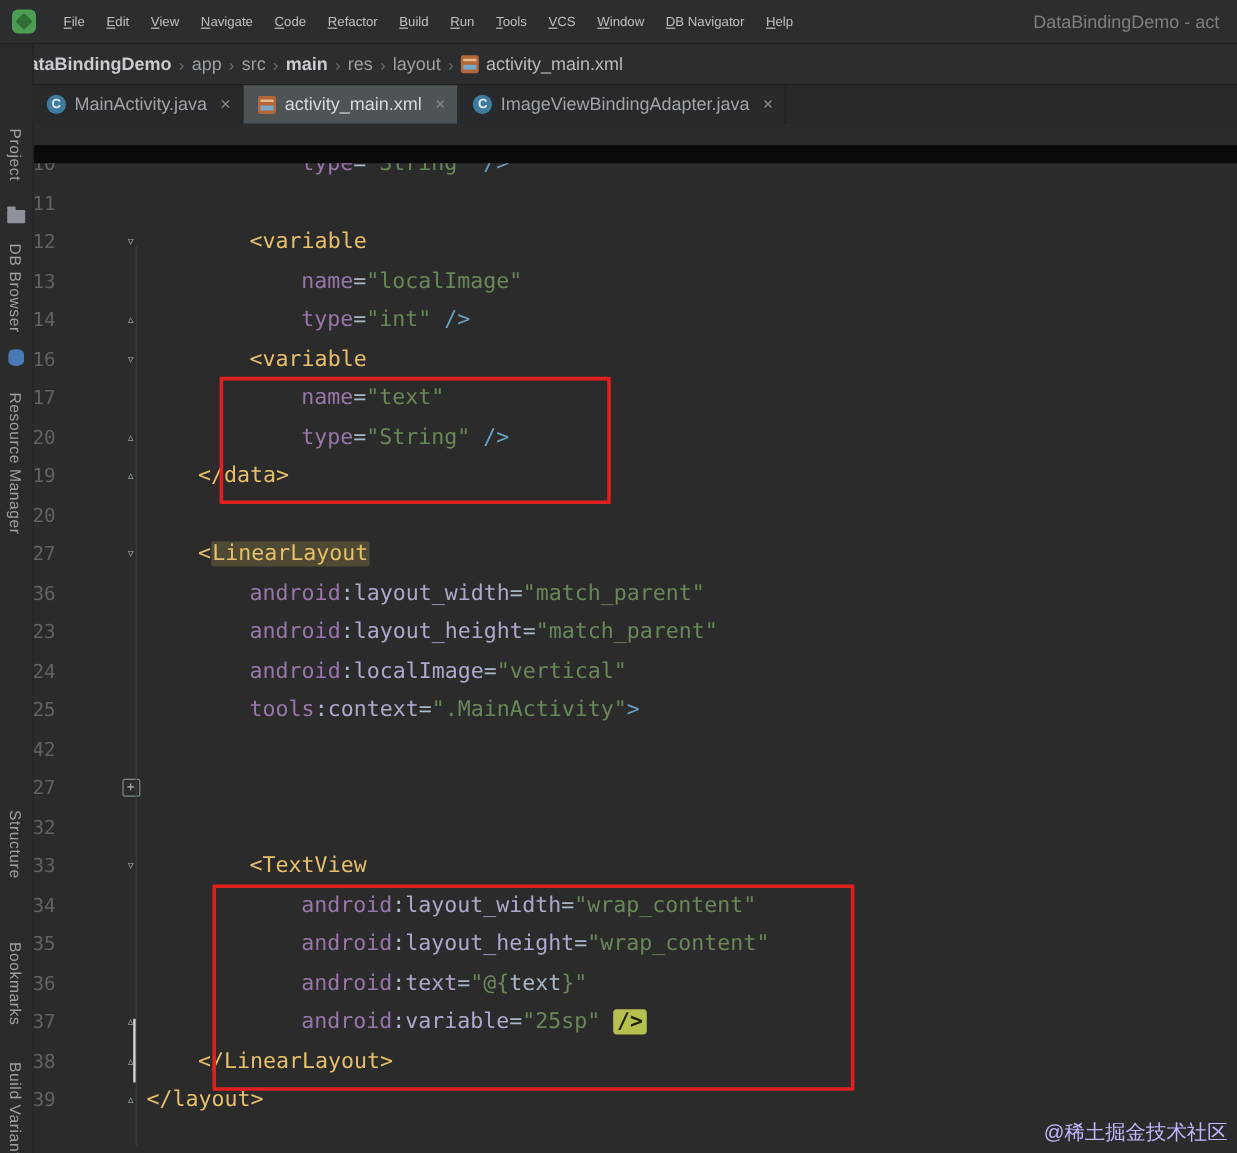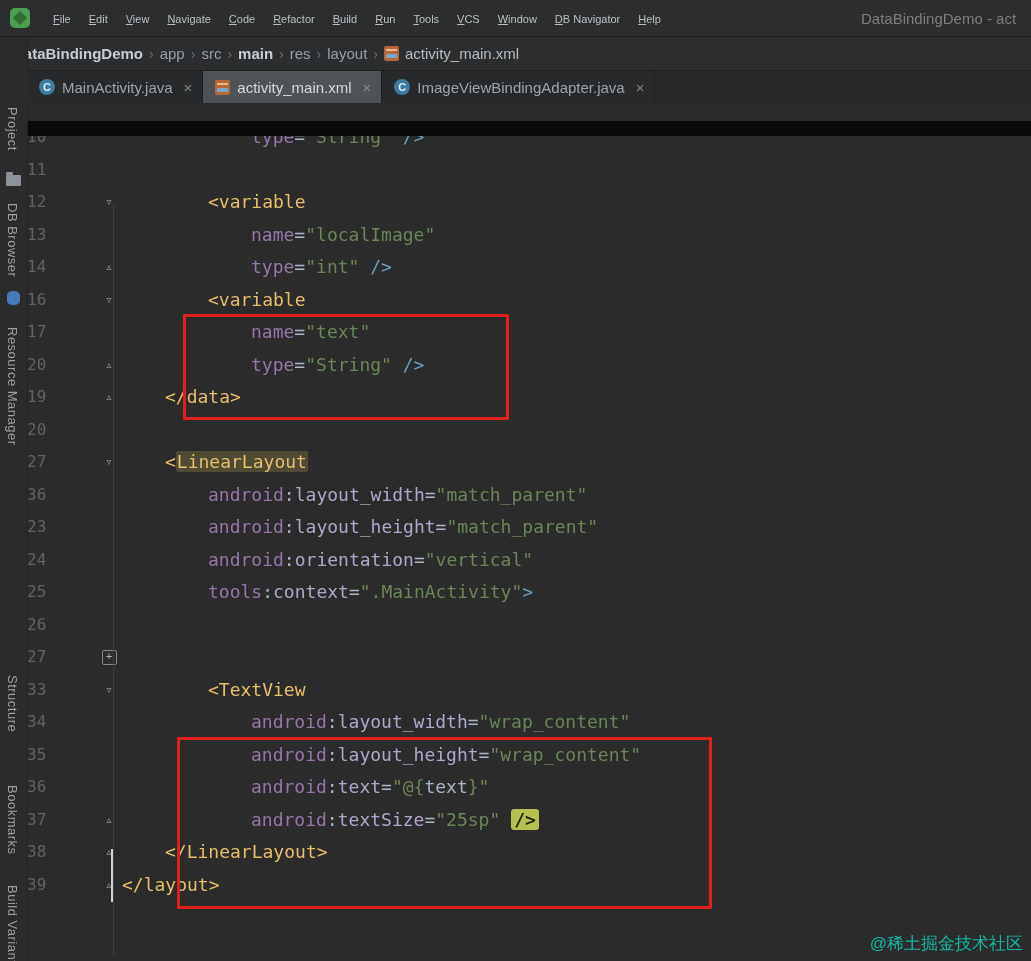--- a/index.html
+++ b/index.html
@@ -75,21 +75,21 @@
   .tk-fold{color:#9db3bd;background:#31414a;border-radius:2px;padding:0 2px}
   .tk-hlclose{color:#1d2302;background:var(--matchBg,#b6c04e);border-radius:3px;padding:0 3px;font-weight:bold}
 
   
   .gutter-fold-line{position:absolute;left:113px;top:205px;width:1px;height:750px;background:#3d3e3f;z-index:2}
   .fold-scope-line{position:absolute;left:111px;top:849px;width:2px;height:53px;background:#cfd3d6;z-index:2}
   .editor-band{position:absolute;left:27px;top:121px;width:1004px;height:15px;background:#0a0a0a;z-index:3}
   .anno{position:absolute;border:3px solid var(--annotation,#e01f1f);z-index:5;border-radius:1px;pointer-events:none}
   #anno1{left:183px;top:314px;width:320px;height:100px}
   #anno2{left:177px;top:737px;width:529px;height:166px}
-  .watermark{position:absolute;right:8px;bottom:6px;color:#14b8a6;font-size:17px;z-index:6}
+  .watermark{position:absolute;right:8px;bottom:6px;color:#c4b5fd;font-size:17px;z-index:6}
 </style>
 </head>
 <body>
 
 <div class="menu-bar">
   <span class="logo"></span>
   <span><span class="menu-item">File</span><span class="menu-item">Edit</span><span class="menu-item">View</span><span class="menu-item">Navigate</span><span class="menu-item">Code</span><span class="menu-item">Refactor</span><span class="menu-item">Build</span><span class="menu-item">Run</span><span class="menu-item">Tools</span><span class="menu-item">VCS</span><span class="menu-item">Window</span><span class="menu-item">DB Navigator</span><span class="menu-item">Help</span></span>
   <span class="win-title">DataBindingDemo - act</span>
 </div>
 
@@ -163,29 +163,30 @@
       <div class="crow"><span class="lnum">13</span><span class="lmark"></span><span class="ctext" style="padding-left: 129px;"><span class="tk-attr">name</span><span class="tk-eq">=</span><span class="tk-str">"localImage"</span></span></div>
       <div class="crow"><span class="lnum">14</span><span class="lmark">▵</span><span class="ctext" style="padding-left: 129px;"><span class="tk-attr">type</span><span class="tk-eq">=</span><span class="tk-str">"int"</span><span class="tk-txt"> </span><span class="tk-punct">/&gt;</span></span></div>
       <div class="crow"><span class="lnum">16</span><span class="lmark">▿</span><span class="ctext" style="padding-left: 86px;"><span class="tk-tag">&lt;variable</span></span></div>
       <div class="crow"><span class="lnum">17</span><span class="lmark"></span><span class="ctext" style="padding-left: 129px;"><span class="tk-attr">name</span><span class="tk-eq">=</span><span class="tk-str">"text"</span></span></div>
       <div class="crow"><span class="lnum">20</span><span class="lmark">▵</span><span class="ctext" style="padding-left: 129px;"><span class="tk-attr">type</span><span class="tk-eq">=</span><span class="tk-str">"String"</span><span class="tk-txt"> </span><span class="tk-punct">/&gt;</span></span></div>
       <div class="crow"><span class="lnum">19</span><span class="lmark">▵</span><span class="ctext" style="padding-left: 43px;"><span class="tk-tag">&lt;/data&gt;</span></span></div>
       <div class="crow"><span class="lnum">20</span><span class="lmark"></span><span class="ctext" style="padding-left: 0px;"></span></div>
       <div class="crow"><span class="lnum">27</span><span class="lmark">▿</span><span class="ctext" style="padding-left: 43px;"><span class="tk-tag">&lt;</span><span class="tk-hltag">LinearLayout</span></span></div>
       <div class="crow"><span class="lnum">36</span><span class="lmark"></span><span class="ctext" style="padding-left: 86px;"><span class="tk-attr">android</span><span class="tk-eq">:</span><span class="tk-attrl">layout_width</span><span class="tk-eq">=</span><span class="tk-str">"match_parent"</span></span></div>
       <div class="crow"><span class="lnum">23</span><span class="lmark"></span><span class="ctext" style="padding-left: 86px;"><span class="tk-attr">android</span><span class="tk-eq">:</span><span class="tk-attrl">layout_height</span><span class="tk-eq">=</span><span class="tk-str">"match_parent"</span></span></div>
-      <div class="crow"><span class="lnum">24</span><span class="lmark"></span><span class="ctext" style="padding-left: 86px;"><span class="tk-attr">android</span><span class="tk-eq">:</span><span class="tk-attrl">orientation</span><span class="tk-eq">=</span><span class="tk-str">"vertical"</span></span></div>
+      <div class="crow"><span class="lnum">24</span><span class="lmark"></span><span class="ctext" style="padding-left: 86px;"><span class="tk-attr">android</span><span class="tk-eq">:</span><span class="tk-attrl">localImage</span><span class="tk-eq">=</span><span class="tk-str">"vertical"</span></span></div>
       <div class="crow"><span class="lnum">25</span><span class="lmark"></span><span class="ctext" style="padding-left: 86px;"><span class="tk-attr">tools</span><span class="tk-eq">:</span><span class="tk-attrl">context</span><span class="tk-eq">=</span><span class="tk-str">".MainActivity"</span><span class="tk-punct">&gt;</span></span></div>
-      <div class="crow"><span class="lnum">26</span><span class="lmark"></span><span class="ctext" style="padding-left: 0px;"></span></div>
+      <div class="crow"><span class="lnum">42</span><span class="lmark"></span><span class="ctext" style="padding-left: 0px;"></span></div>
       <div class="crow"><span class="lnum">27</span><span class="lmark"><span class="foldbox">+</span></span></div>
+      <div class="crow"><span class="lnum">32</span><span class="lmark"></span><span class="ctext" style="padding-left: 0px;"></span></div>
       <div class="crow"><span class="lnum">33</span><span class="lmark">▿</span><span class="ctext" style="padding-left: 86px;"><span class="tk-tag">&lt;TextView</span></span></div>
       <div class="crow"><span class="lnum">34</span><span class="lmark"></span><span class="ctext" style="padding-left: 129px;"><span class="tk-attr">android</span><span class="tk-eq">:</span><span class="tk-attrl">layout_width</span><span class="tk-eq">=</span><span class="tk-str">"wrap_content"</span></span></div>
       <div class="crow"><span class="lnum">35</span><span class="lmark"></span><span class="ctext" style="padding-left: 129px;"><span class="tk-attr">android</span><span class="tk-eq">:</span><span class="tk-attrl">layout_height</span><span class="tk-eq">=</span><span class="tk-str">"wrap_content"</span></span></div>
       <div class="crow"><span class="lnum">36</span><span class="lmark"></span><span class="ctext" style="padding-left: 129px;"><span class="tk-attr">android</span><span class="tk-eq">:</span><span class="tk-attrl">text</span><span class="tk-eq">=</span><span class="tk-str">"@{</span><span class="tk-txt">text</span><span class="tk-str">}"</span></span></div>
-      <div class="crow"><span class="lnum">37</span><span class="lmark">▵</span><span class="ctext" style="padding-left: 129px;"><span class="tk-attr">android</span><span class="tk-eq">:</span><span class="tk-attrl">textSize</span><span class="tk-eq">=</span><span class="tk-str">"25sp"</span><span class="tk-txt"> </span><span class="tk-hlclose">/&gt;</span></span></div>
+      <div class="crow"><span class="lnum">37</span><span class="lmark">▵</span><span class="ctext" style="padding-left: 129px;"><span class="tk-attr">android</span><span class="tk-eq">:</span><span class="tk-attrl">variable</span><span class="tk-eq">=</span><span class="tk-str">"25sp"</span><span class="tk-txt"> </span><span class="tk-hlclose">/&gt;</span></span></div>
       <div class="crow"><span class="lnum">38</span><span class="lmark">▵</span><span class="ctext" style="padding-left: 43px;"><span class="tk-tag">&lt;/LinearLayout&gt;</span></span></div>
       <div class="crow"><span class="lnum">39</span><span class="lmark">▵</span><span class="ctext" style="padding-left: 0px;"><span class="tk-tag">&lt;/layout&gt;</span></span></div>
     </div>
 </div>
 
 <div class="gutter-fold-line"></div>
 <div class="fold-scope-line"></div>
 <div class="editor-band"></div>
 <div class="anno" id="anno1"></div>
 <div class="anno" id="anno2"></div>

